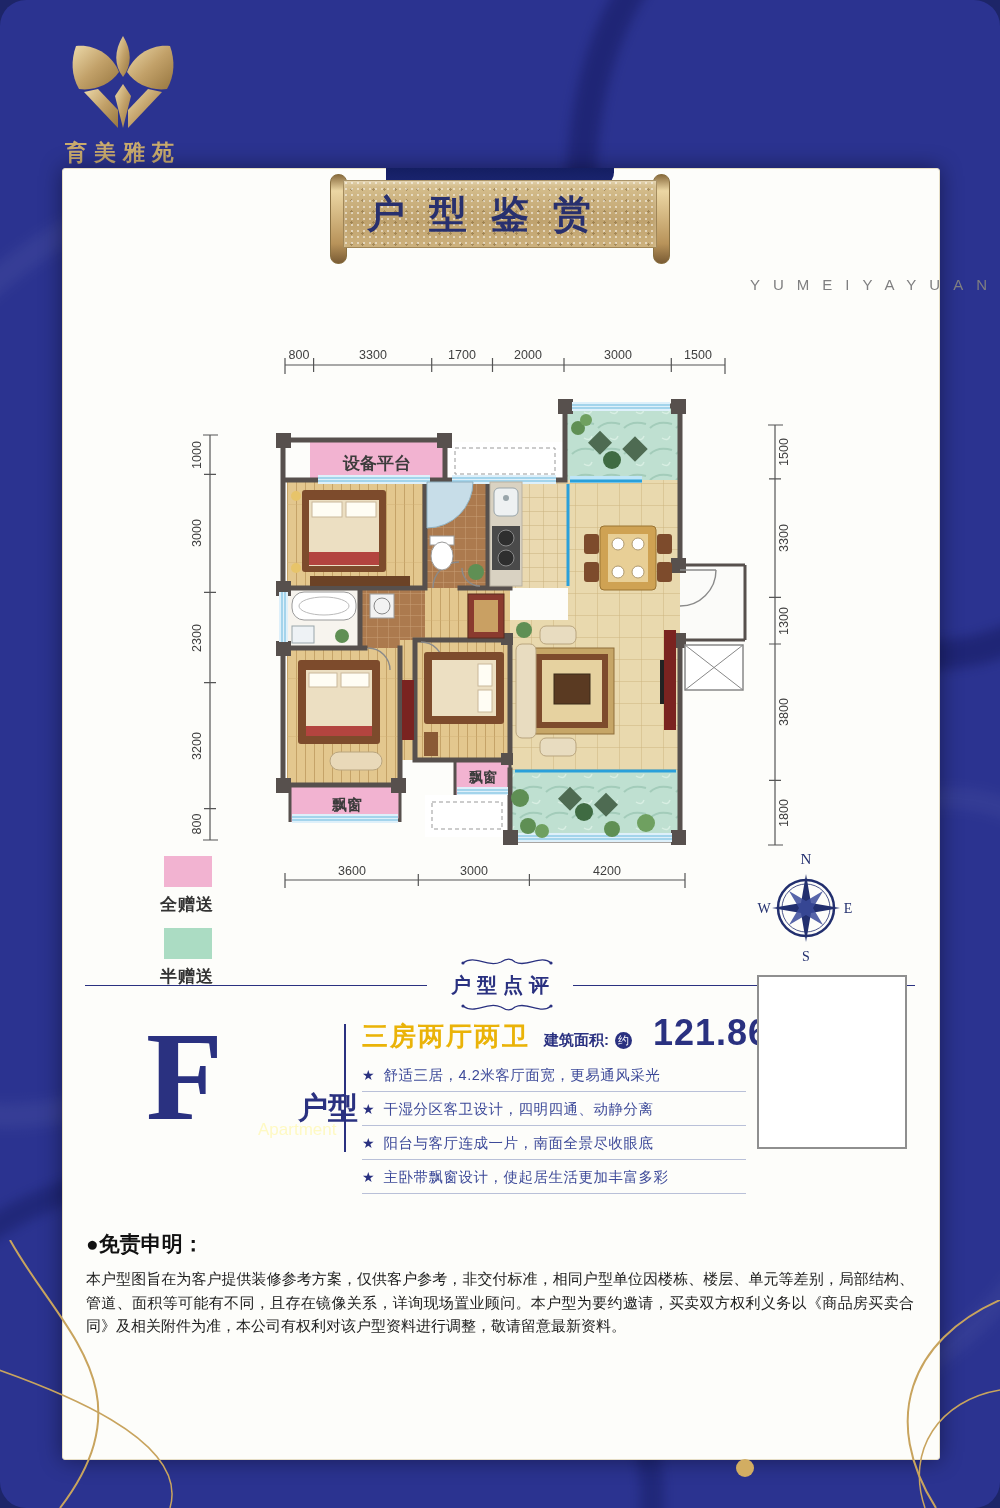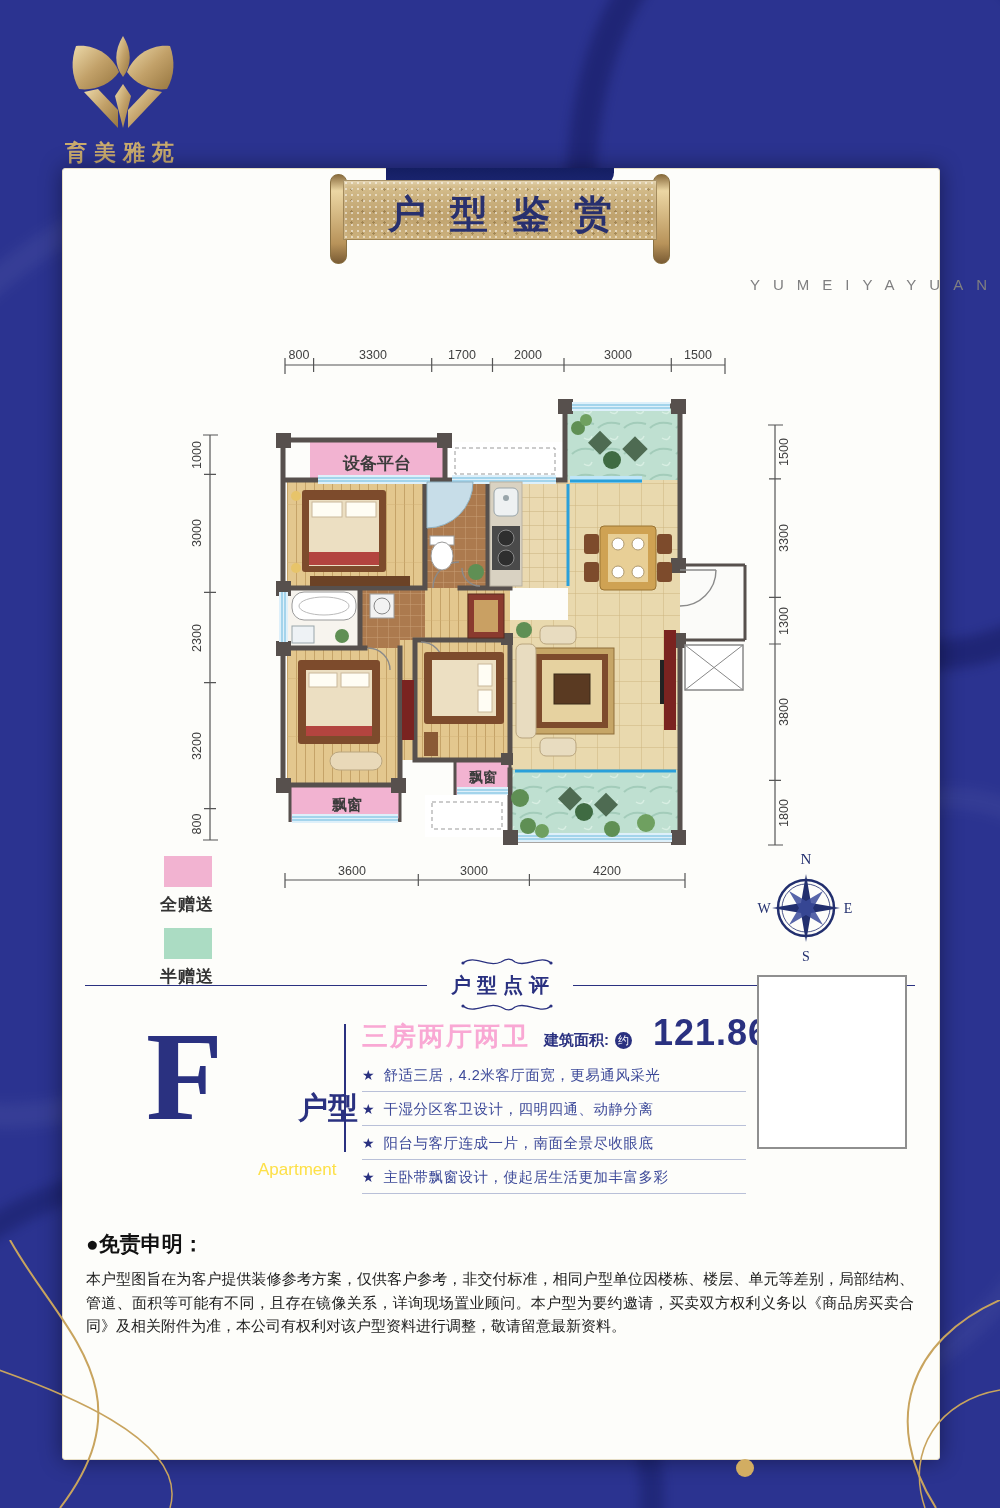--- a/index.html
+++ b/index.html
@@ -1,17 +1,17 @@
 <!DOCTYPE html>
 <html><head>
 <meta charset="utf-8">
 <style>
   html,body{margin:0;padding:0;background:#1d2568;}
   .page{position:relative;width:1000px;height:1508px;overflow:hidden;
-        background:#2b3390;font-family:"Liberation Sans",sans-serif;}
+        background:#2b3390;font-family:"Liberation Sans",sans-serif;border-radius:26px;}
   .swirl{position:absolute;border-radius:50%;pointer-events:none;filter:blur(6px);}
   .sw1{left:-220px;top:150px;width:620px;height:950px;border:26px solid rgba(255,255,255,0.05);transform:rotate(24deg);}
   .sw2{right:-160px;top:-140px;width:520px;height:760px;border:30px solid rgba(8,12,70,0.35);transform:rotate(-18deg);}
   .sw3{left:-140px;bottom:-260px;width:760px;height:560px;border:24px solid rgba(8,12,70,0.3);transform:rotate(12deg);}
   .sw4{right:-100px;bottom:60px;width:430px;height:640px;border:22px solid rgba(255,255,255,0.045);transform:rotate(30deg);}
 
   .card{position:absolute;left:62px;top:168px;width:876px;height:1290px;
         background:#fdfdfa;border:1px solid #e6dec6;border-radius:3px;
         box-shadow:0 0 22px rgba(0,0,10,0.45);}
 
@@ -19,28 +19,28 @@
   .logo-cn{font-size:22px;font-weight:bold;letter-spacing:7px;margin-top:4px;font-family:"Liberation Serif",serif;}
   .logo-en{font-size:9px;letter-spacing:2px;margin-top:3px;color:#c0a263;}
 
   .drape{position:absolute;left:386px;top:168px;width:228px;height:42px;
          background:linear-gradient(#141e62,#273189);border-radius:0 0 46%/0 0 90%;}
   .scroll-wrap{position:absolute;left:330px;top:172px;width:340px;height:92px;}
   .roller{position:absolute;top:2px;width:15px;height:88px;border-radius:8px;
           background:linear-gradient(180deg,#8a6c3e,#ecd7a4 18%,#b8935a 78%,#7a5c34);
           border:1px solid #8a7142;}
   .roller.left{left:0;} .roller.right{right:0;}
-  .band{position:absolute;left:13px;top:8px;width:314px;height:60px;
+  .band{position:absolute;left:13px;top:8px;width:314px;height:68px;
         background-image:
           radial-gradient(rgba(255,255,255,0.5) 1px,transparent 1.3px),
           radial-gradient(rgba(118,90,44,0.45) 1px,transparent 1.3px),
           linear-gradient(180deg,#d9c392,#bfa26e 60%,#cdb27e);
         background-size:6px 6px,11px 11px,100% 100%;background-position:0 0,3px 4px,0 0;
         box-shadow:inset 0 0 0 1px rgba(122,94,48,0.55), inset 0 3px 5px rgba(255,255,255,0.35);
-        text-align:center;}
+        text-align:left;}
   .band-title{font-family:"Liberation Serif",serif;font-weight:bold;font-size:38px;line-height:68px;
         color:#28306e;letter-spacing:24px;text-indent:24px;white-space:nowrap;}
   .subtitle{position:absolute;left:0;top:276px;width:100%;text-align:right;
         color:#7f7f80;font-size:15px;letter-spacing:13px;text-indent:13px;}
 
   .plan{position:absolute;left:180px;top:330px;}
   .wall{stroke:#57504d;stroke-width:5;fill:none;stroke-linecap:square;}
   .wall3{stroke:#57504d;stroke-width:3;fill:none;}
   .dimline{stroke:#555;stroke-width:1.2;}
   .dimt{font-size:12.5px;fill:#3f3f3f;}
@@ -54,25 +54,25 @@
   .compass{position:absolute;left:756px;top:850px;}
 
   .divider{position:absolute;left:85px;top:950px;width:830px;height:70px;display:flex;align-items:center;}
   .divider .line{flex:1;height:1px;background:#2a3180;}
   .ornament{padding:0 18px;text-align:right;color:#2a3180;}
   .ornament .dv-title{font-family:"Liberation Serif",serif;font-size:20px;font-weight:bold;letter-spacing:6px;text-indent:6px;}
 
   .f-letter{position:absolute;left:146px;top:1014px;font-family:"Liberation Serif",serif;
         font-weight:bold;font-size:126px;line-height:1;color:#2a3180;}
   .f-type-cn{position:absolute;left:258px;top:1088px;font-size:30px;font-weight:bold;color:#2a3180;margin-left:40px;}
-  .f-type-en{position:absolute;left:258px;top:1120px;font-size:17px;color:#fde047;margin-top:40px;}
+  .f-type-en{position:absolute;left:258px;top:1120px;font-size:17px;color:#fef9c3;}
   .vline{position:absolute;left:344px;top:1024px;width:2px;height:128px;background:#2a3180;}
 
   .headrow{position:absolute;left:362px;top:1012px;display:flex;align-items:baseline;white-space:nowrap;}
-  .headline{font-size:26px;font-weight:bold;color:#f9a8d4;letter-spacing:2px;}
+  .headline{font-size:26px;font-weight:bold;color:#eab308;letter-spacing:2px;}
   .area-label{font-size:15px;font-weight:bold;color:#2a3180;margin-left:14px;text-align:center;}
   .area-circle{display:inline-block;width:17px;height:17px;line-height:17px;border-radius:50%;
         background:#2a3180;color:#fff;font-size:11px;text-align:center;margin-left:6px;
         position:relative;top:-1px;}
   .area-value{font-size:36px;font-weight:bold;color:#2a3180;margin-left:21px;letter-spacing:1px;}
   .area-unit{font-size:19px;font-weight:bold;color:#2a3180;margin-left:2px;}
 
   .points{position:absolute;left:362px;top:1058px;width:384px;}
   .point{display:flex;align-items:flex-start;padding:7px 0 6px 0;border-bottom:1px solid #b9c0d8;}
   .star{color:#2a3180;font-size:14px;margin-right:9px;line-height:20px;}

